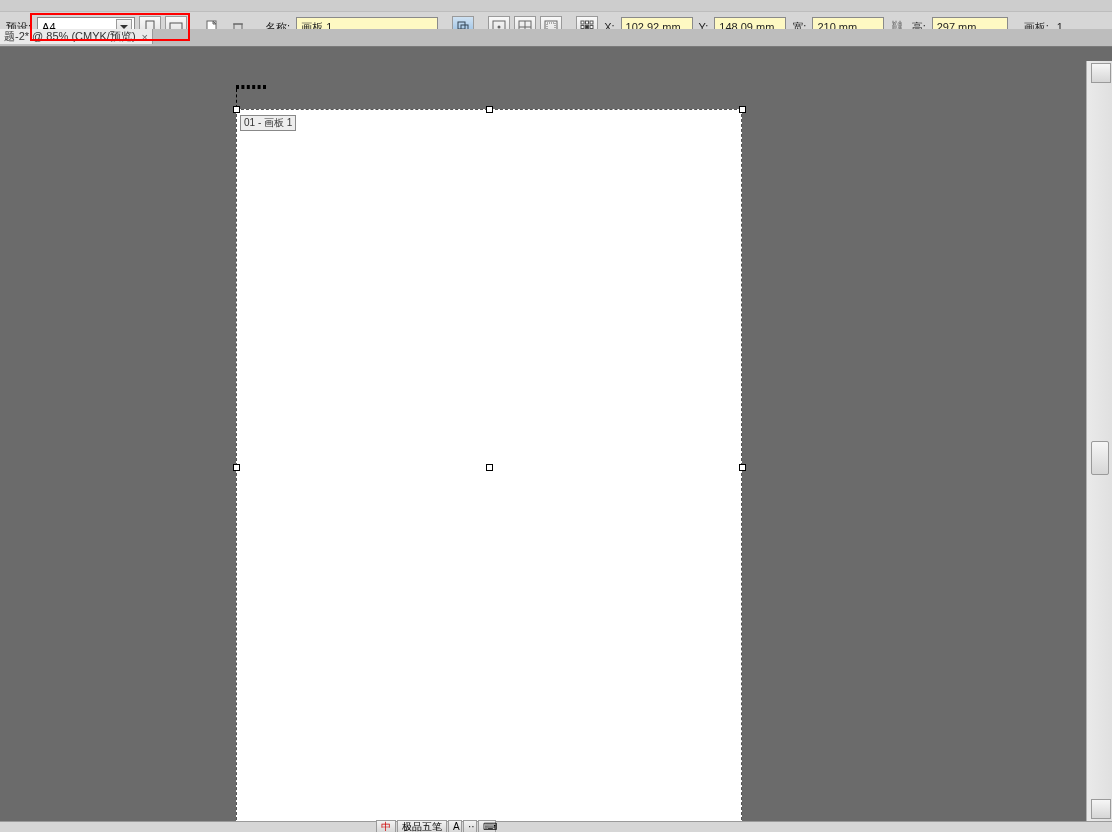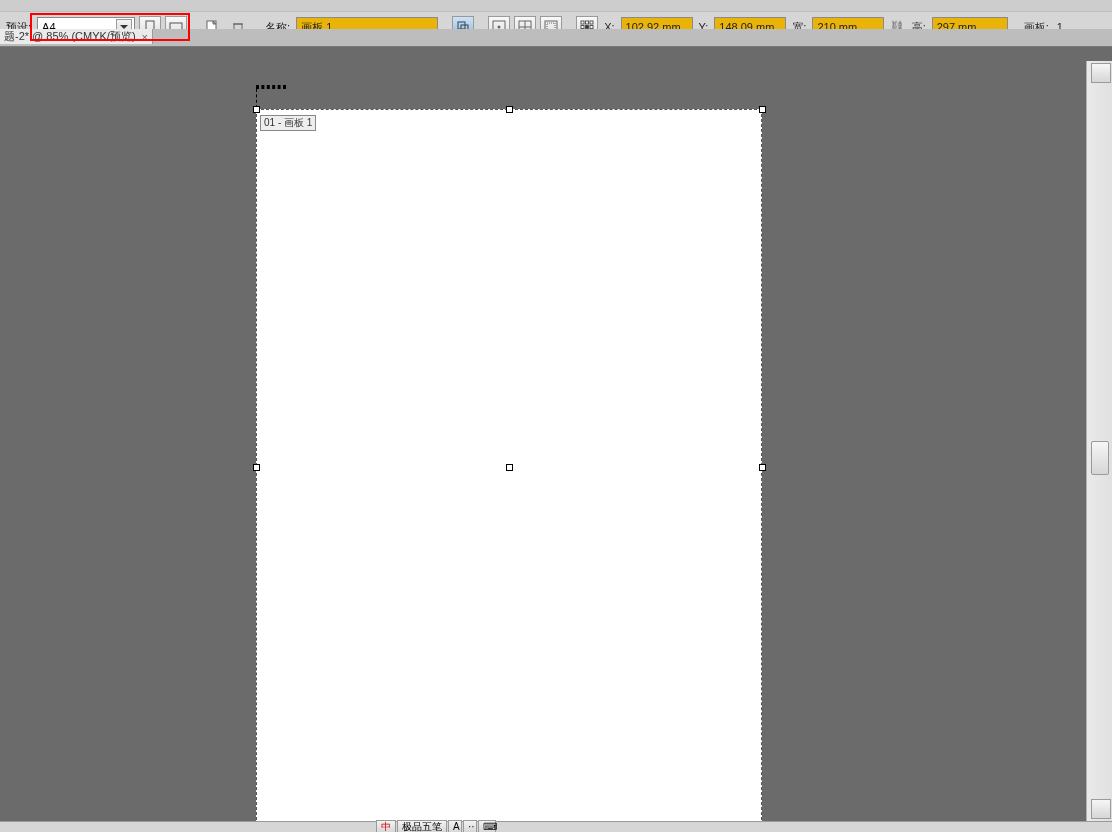--- a/index.html
+++ b/index.html
@@ -38,21 +38,21 @@
   height: 20px; background: #fff; border: 1px solid #8a8a8a;
   display: flex; align-items: center; justify-content: space-between;
   padding: 0 2px 0 4px; position: relative; gap: 32px;
 }
 .tb-select .arrow {
   width: 16px; height: 16px; background: linear-gradient(#f4f4f4,#ddd);
   border: 1px solid #9a9a9a; display:flex;align-items:center;justify-content:center;
 }
 .tb-select .arrow::after { content:""; border:4px solid transparent; border-top-color:#333; margin-top:3px;}
 .tb-input {
-  height: 20px; background:#eab308; border:1px solid #8a8a8a;
+  height: 20px; background:#fef9c3; border:1px solid #8a8a8a;
   padding: 0 4px; display:flex; align-items:center; color:#222;
 }
 .tb-btn {
   width: 22px; height: 22px; border:1px solid #9a9a9a;
   background: linear-gradient(#f9f9f9,#dcdcdc);
   display:flex; align-items:center; justify-content:center;
   position: relative;
 }
 .tb-btn.flat { background: transparent; border-color: transparent; }
 .sep { width: 6px; }
@@ -73,21 +73,20 @@
 
 .canvas-area {
   position: absolute; top: 61px; left: 0; right: 26px; bottom: 11px;
   background: #6b6b6b;
   overflow: hidden;
 }
 .artboard-outer {
   position: absolute;
   left: 236px; top: 24px;
   width: 539px;
-  margin-left: 20px;
 }
 .art-label {
   position:absolute; top:8px; left:2px;
   background:#eee; border:1px solid #888; padding:0 3px;
   font-size:10px; color:#333;
 }
 .artboard {
   position:absolute; top:0; left:0;
   width: 506px; height: 716px;
   background: #fff;

